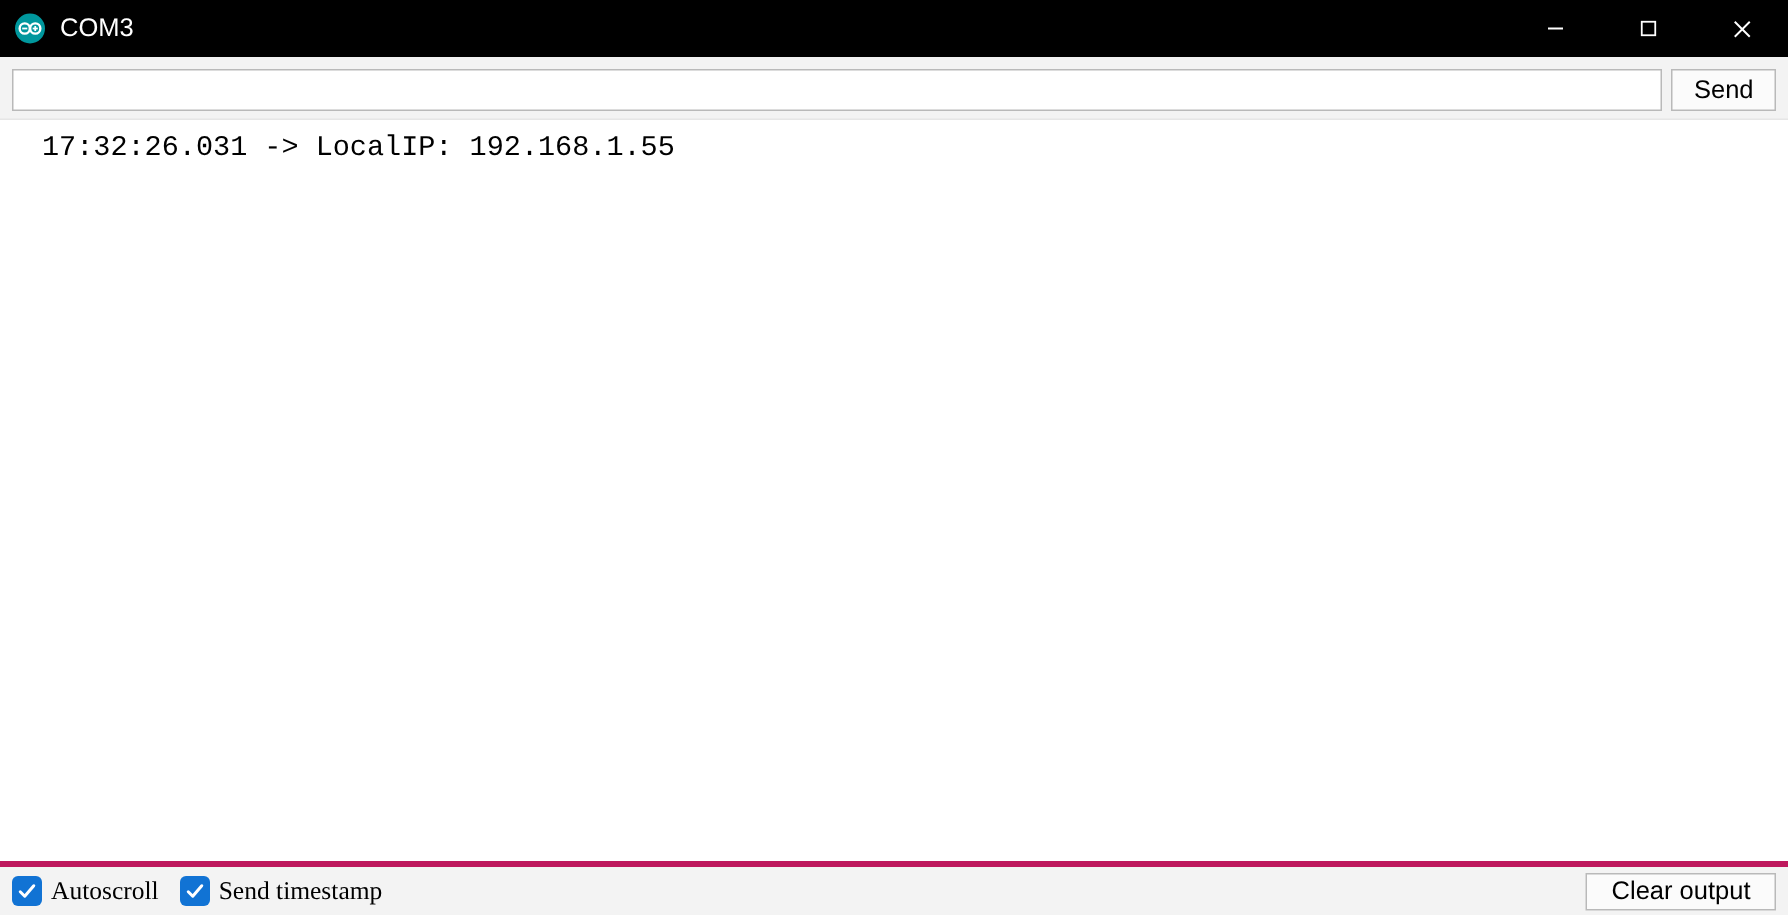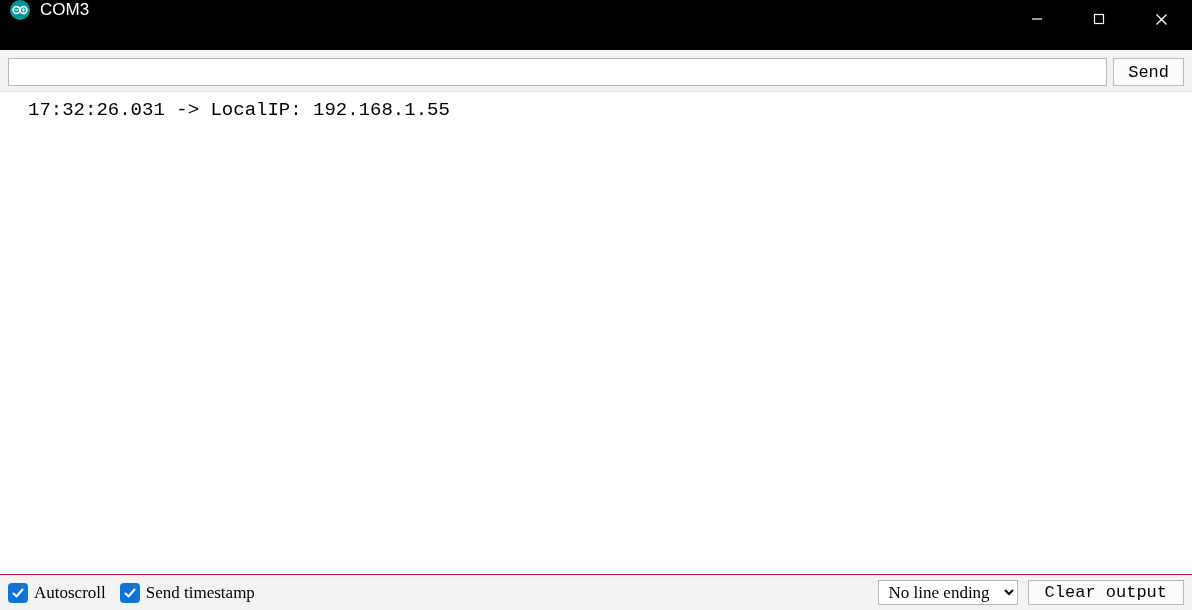--- a/index.html
+++ b/index.html
@@ -1,25 +1,25 @@
 <!DOCTYPE html>
 <html><head>
 <meta charset="utf-8">
 <style>
   * { box-sizing: border-box; margin: 0; padding: 0; }
   html, body { width: 1192px; height: 610px; font-family: "Segoe UI", "Times New Roman", serif; overflow: hidden; }
   body { display: flex; flex-direction: column; background: #ffffff; }
 
   
   .titlebar {
-    height: 50px;
+    height: 38px;
     background: #000000;
     color: #ffffff;
     display: flex;
-    align-items: flex-start;
+    align-items: center;
     padding-left: 10px;
     flex-shrink: 0;
   }
   .titlebar .app-icon {
     width: 20px; height: 20px;
     border-radius: 50%;
     background: #00979d;
     display: flex; align-items: center; justify-content: center;
     margin-right: 10px;
   }
@@ -51,21 +51,21 @@
     background: #ffffff;
     padding: 2px 6px;
     font-family: "Segoe UI", sans-serif;
     font-size: 15px;
   }
   .btn {
     height: 28px;
     padding: 0 14px;
     border: 1px solid #b9b9b9;
     background: #fbfbfb;
-    font-family: Liberation Mono, monospace;
+    font-family: Liberation Sans, sans-serif;
     font-size: 17px;
     display: inline-flex; align-items: center; justify-content: center;
     cursor: default;
     white-space: nowrap;
   }
 
   
   .output {
     flex: 1;
     background: #ffffff;
@@ -76,21 +76,21 @@
     white-space: pre;
     overflow: auto;
     color: #000000;
     margin-left: 20px;
   }
 
   
   .bottom-bar {
     height: 36px;
     background: #f3f3f3;
-    border-top: 1px solid #be185d;
+    border-top: 4px solid #be185d;
     display: flex;
     align-items: center;
     padding: 0 8px;
     gap: 10px;
     font-family: "Times New Roman", serif;
     font-size: 17px;
     flex-shrink: 0;
   }
   .check-wrap { display: inline-flex; align-items: center; gap: 6px; margin-right: 4px; }
   .check {
@@ -169,15 +169,14 @@
   </label>
   <label class="check-wrap">
     <span class="check">
       <svg width="14" height="14" viewBox="0 0 14 14">
           <polyline points="2.5,7.5 5.5,10.5 11.5,3.5" fill="none" stroke="#ffffff" stroke-width="2" stroke-linecap="round" stroke-linejoin="round"></polyline>
         </svg>
     </span>
     <span>Send timestamp</span>
   </label>
   <span class="spacer"></span>
-  <select class="select line-ending" id="sel-line-ending"><option>No line ending</option><option>Newline</option><option>Carriage return</option><option>Both NL &amp; CR</option></select>
   <div class="btn clear">Clear output</div>
 </div>
 
 </body></html>

